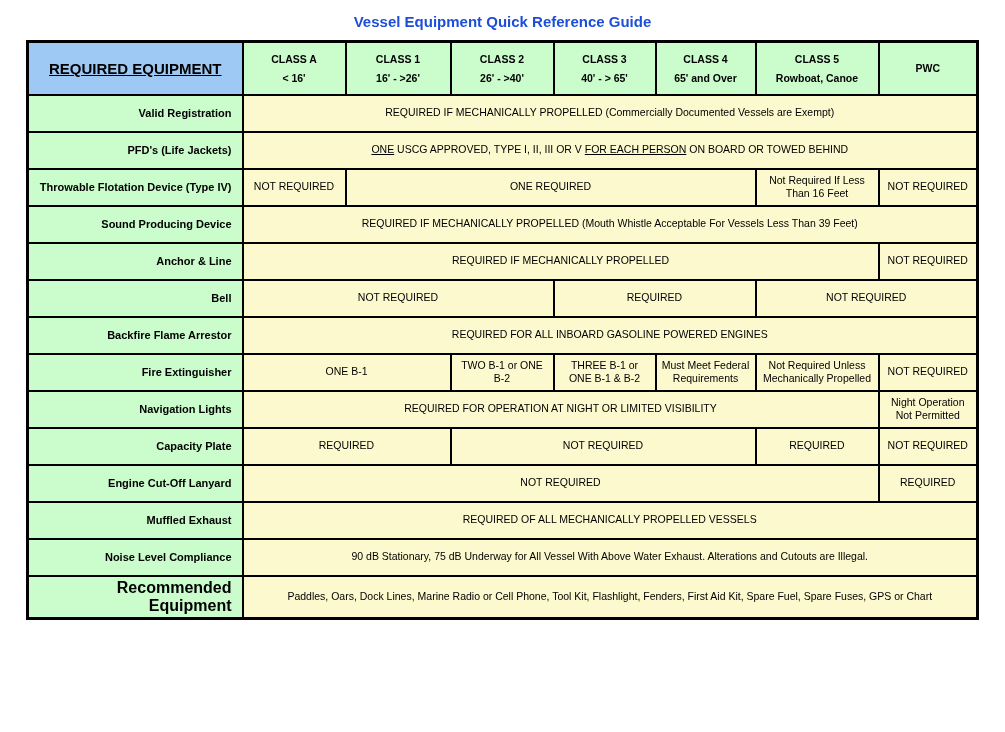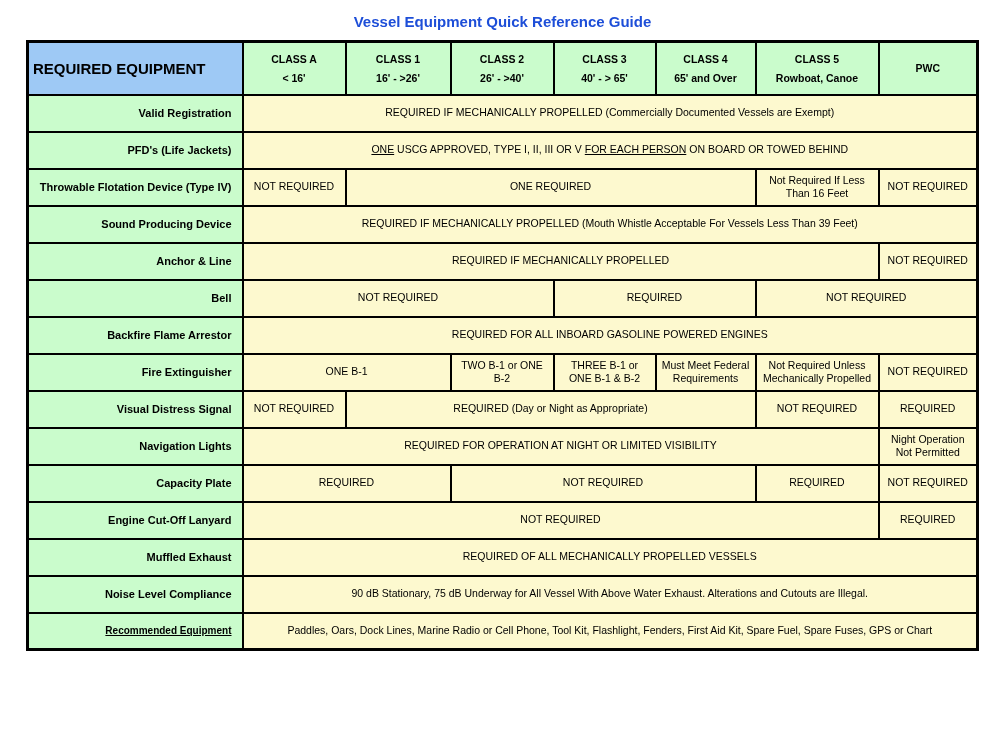--- a/index.html
+++ b/index.html
@@ -37,43 +37,43 @@
     box-sizing: border-box;
     color: #000;
   }
   tr.header-row { height: 53px; }
   tr.data-row   { height: 37px; }
 
   th.corner {
     background: var(--blue, #9ec9f5);
     font-size: 15px;
     font-weight: bold;
-    text-align: left;
+    text-align: center;
     padding: 0 4px;
+    text-decoration: underline;
   }
   th.class-col {
     background: var(--green, #cafccc);
     font-size: 10.5px;
     font-weight: bold;
     text-align: center;
     padding: 2px 2px;
   }
   th.class-col .l1 { margin-bottom: 7px; }
   th.class-col.single .l1 { margin-bottom: 0; }
 
   th.row-label {
     background: var(--green, #cafccc);
     font-size: 11px;
     font-weight: bold;
     text-align: right;
     padding: 2px 10px 2px 4px;
   }
   th.row-label.big {
-    font-size: 10px;
-    text-decoration: underline;
+    font-size: 16px;
   }
   td.val {
     background: var(--yellow, #fdf9cf);
     font-size: 10.5px;
     font-weight: normal;
     text-align: center;
     padding: 2px 5px;
     line-height: 1.25;
   }
   td.val u { text-decoration: underline; }
@@ -173,27 +173,20 @@
     <tr class="data-row">
       <th class="row-label">Fire Extinguisher</th>
       <td class="val" colspan="2">ONE B-1</td>
       <td class="val">TWO B-1 or ONE B-2</td>
       <td class="val">THREE B-1 or ONE B-1 &amp;  B-2</td>
       <td class="val">Must Meet Federal Requirements</td>
       <td class="val">Not Required Unless Mechanically Propelled</td>
       <td class="val">NOT REQUIRED</td>
     </tr>
 
-    <tr class="data-row">
-      <th class="row-label">Visual Distress Signal</th>
-      <td class="val">NOT REQUIRED</td>
-      <td class="val" colspan="4">REQUIRED (Day or Night as Appropriate)</td>
-      <td class="val">NOT REQUIRED</td>
-      <td class="val">REQUIRED</td>
-    </tr>
 
     <tr class="data-row">
       <th class="row-label">Navigation Lights</th>
       <td class="val" colspan="6">REQUIRED FOR OPERATION AT NIGHT OR LIMITED VISIBILITY</td>
       <td class="val">Night Operation Not Permitted</td>
     </tr>
 
     <tr class="data-row">
       <th class="row-label">Capacity Plate</th>
       <td class="val" colspan="2">REQUIRED</td>

